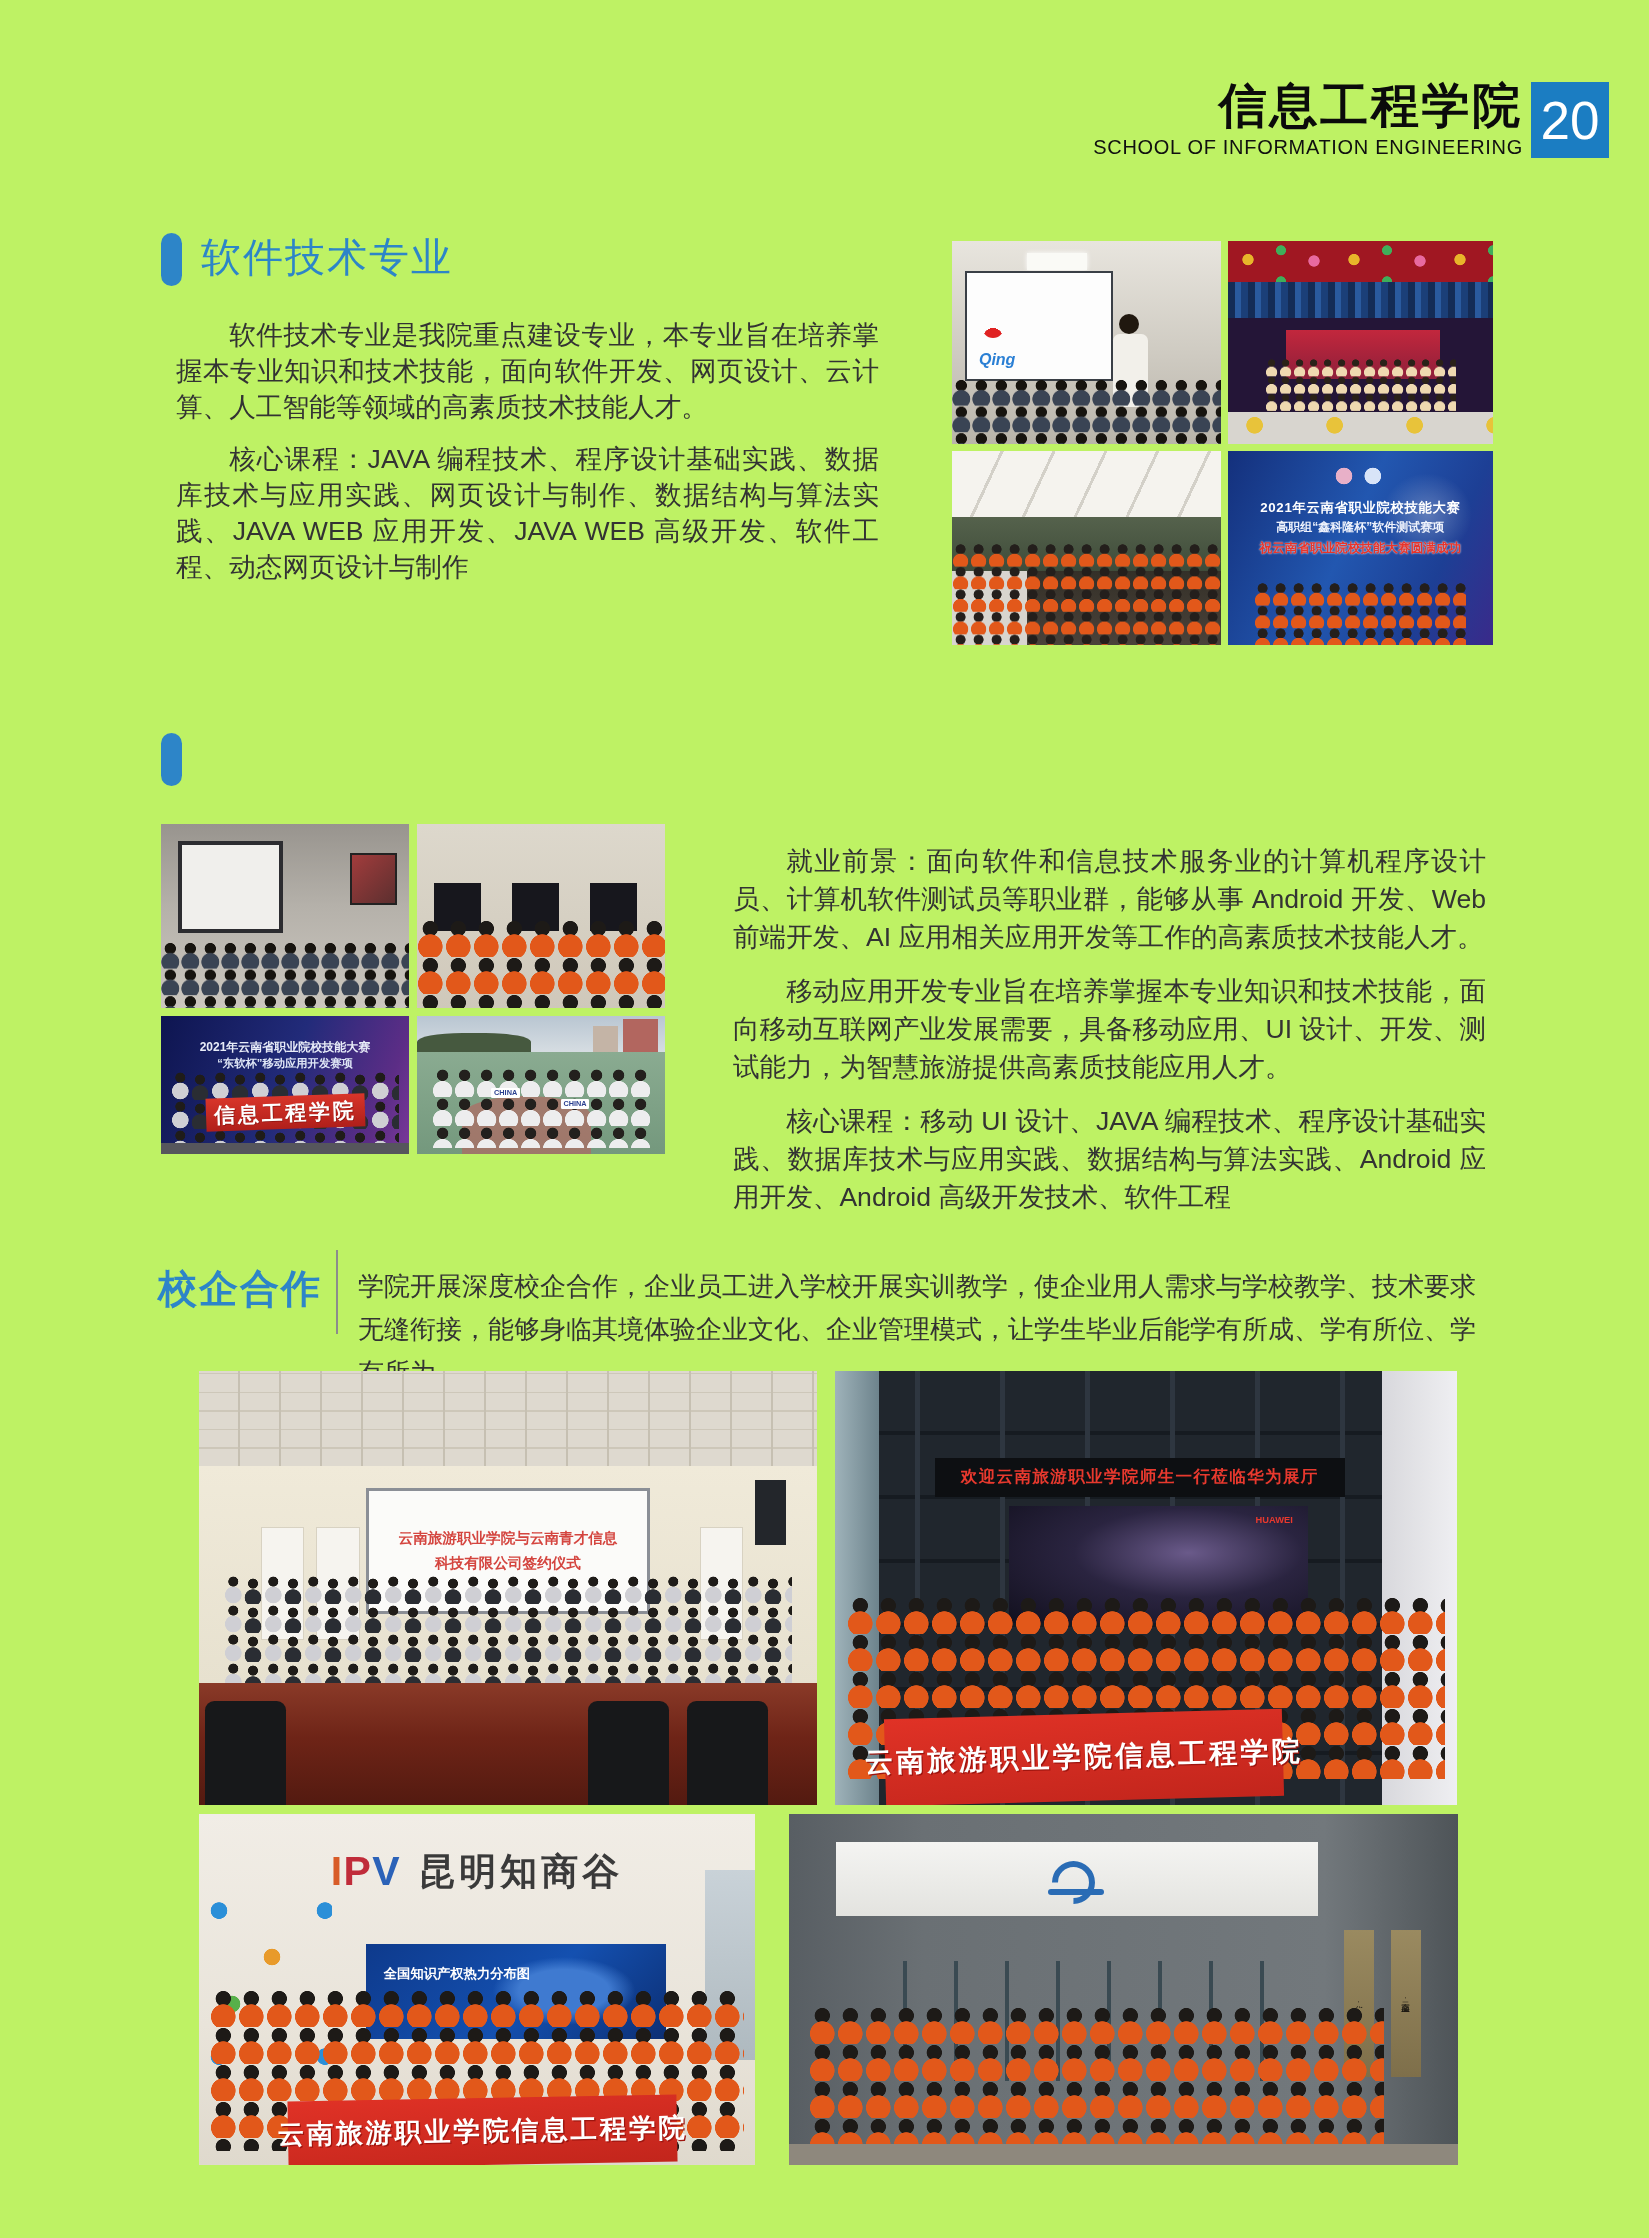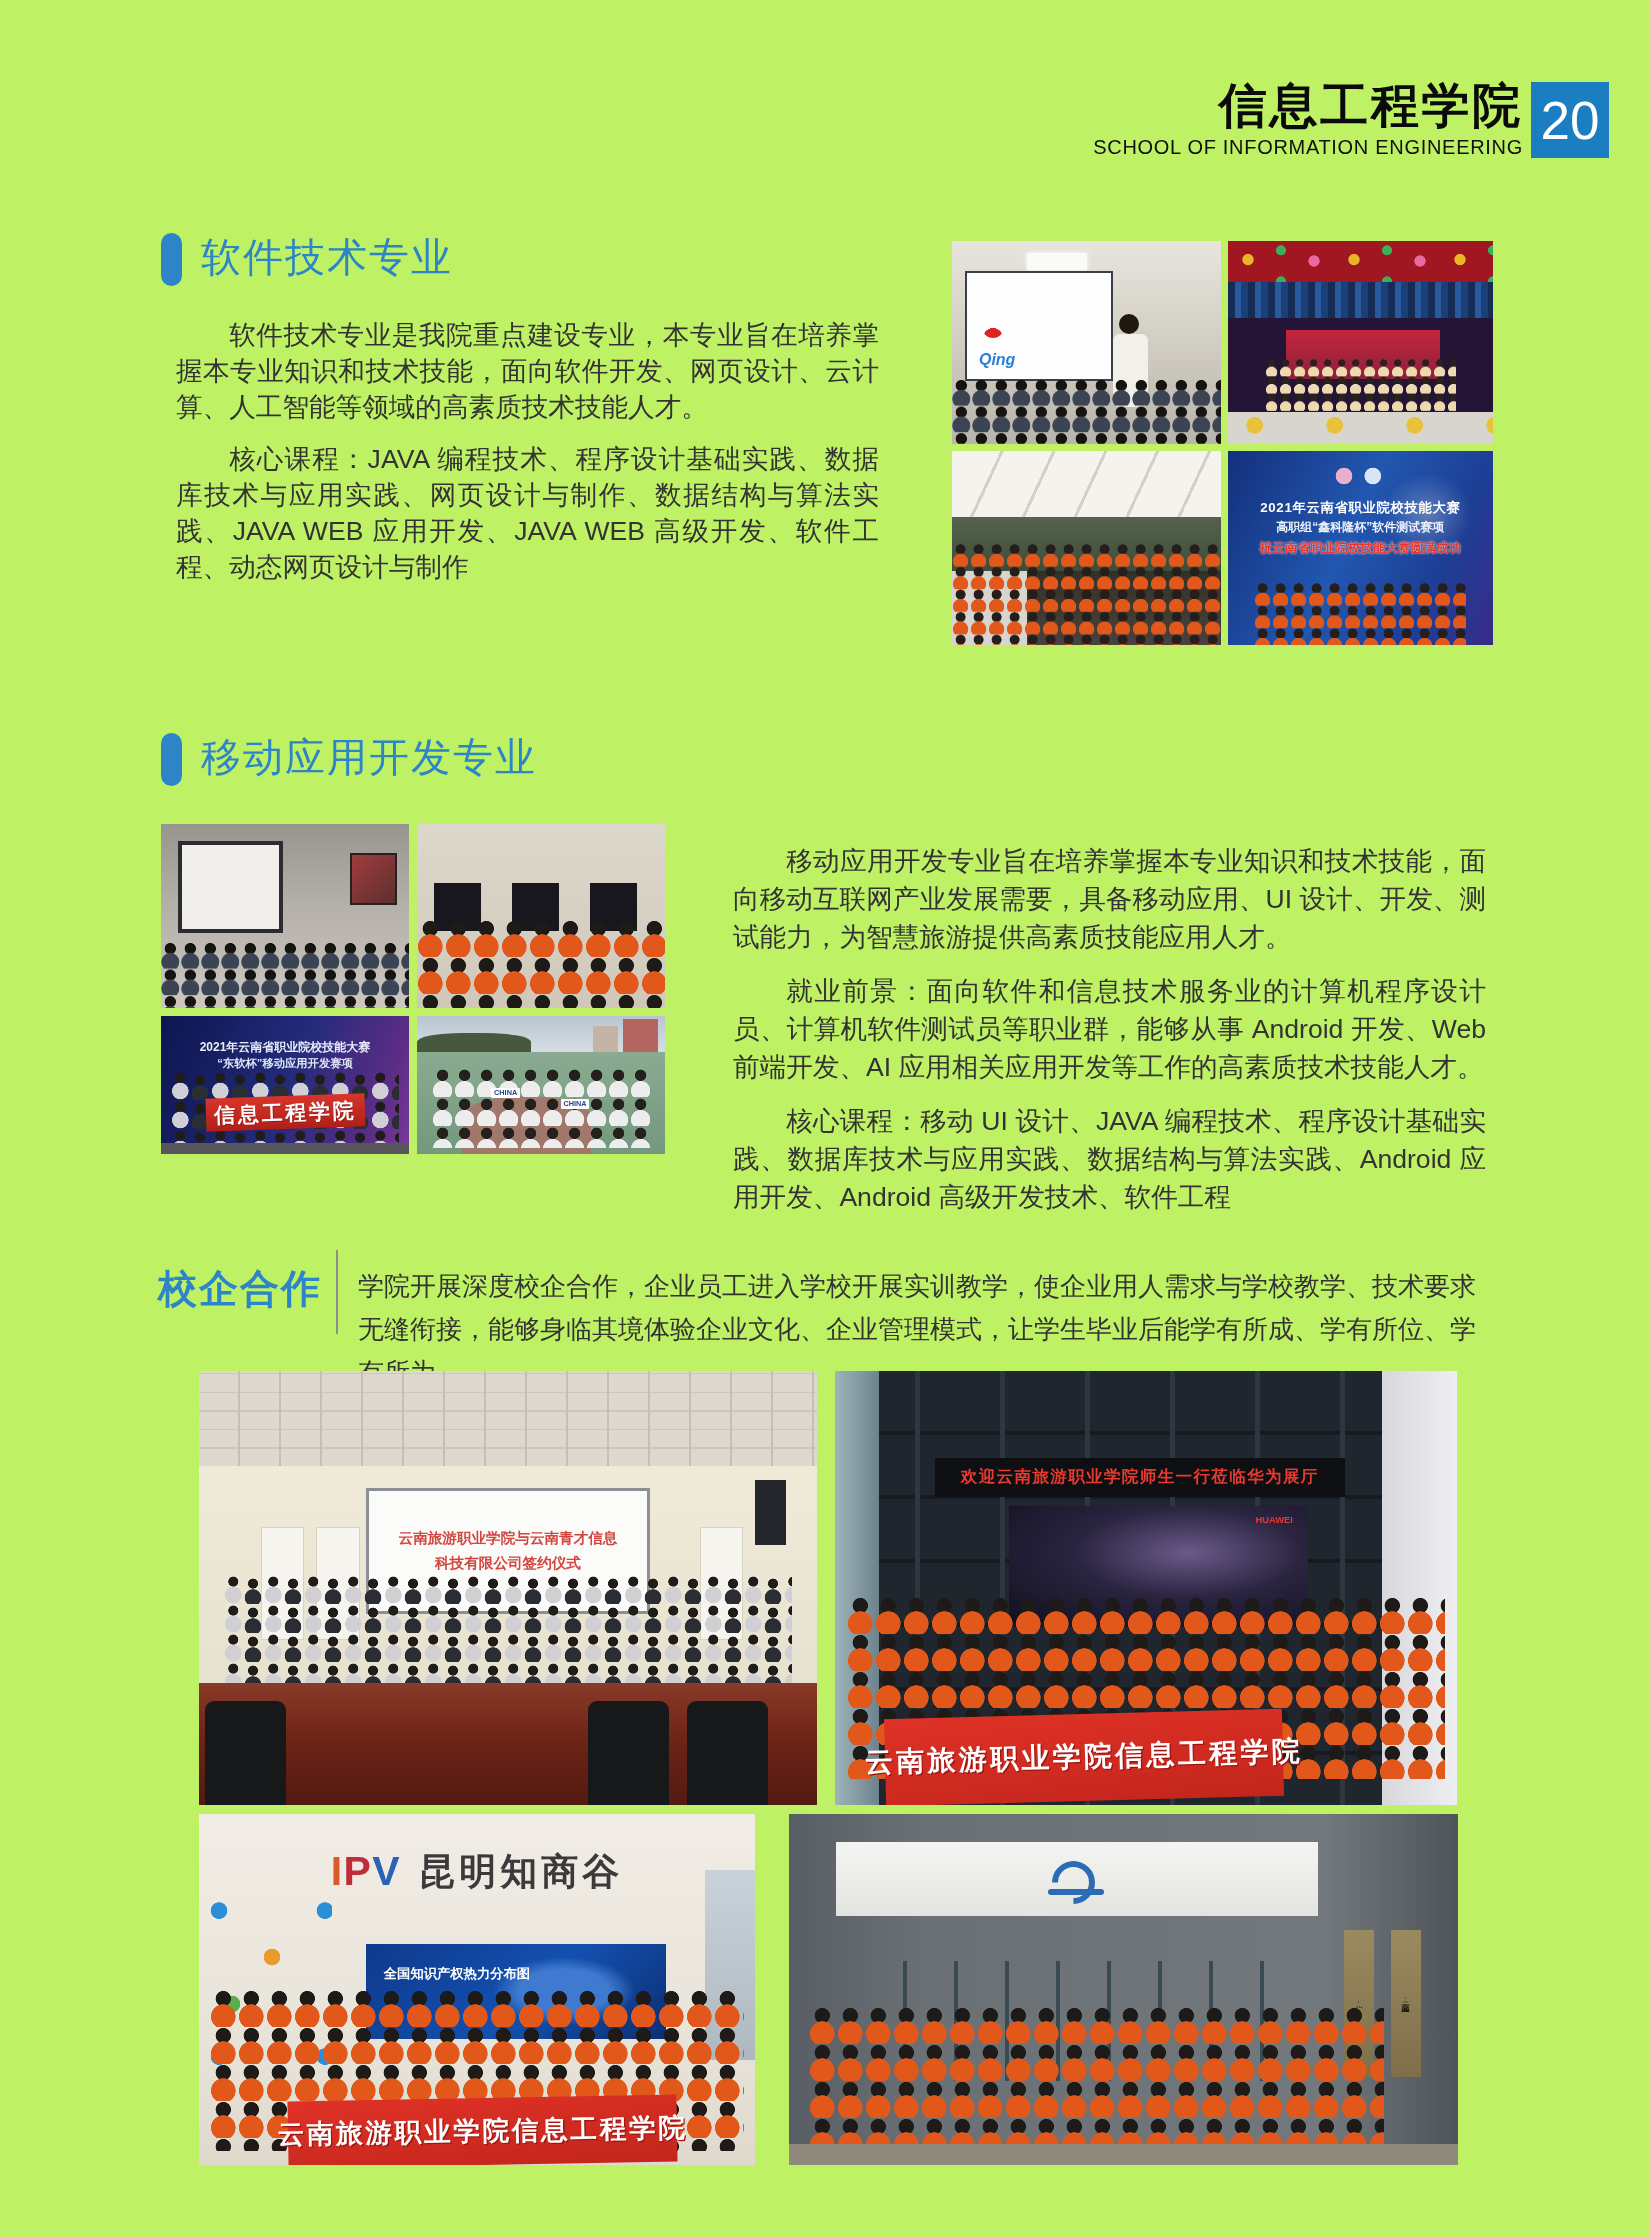--- a/index.html
+++ b/index.html
@@ -281,21 +281,20 @@
       <div class="abs glow"></div>
       <div class="abs logos"></div>
       <div class="bd-line l1">2021年云南省职业院校技能大赛</div>
       <div class="bd-line l2">高职组“鑫科隆杯”软件测试赛项</div>
       <div class="bd-line l3">祝云南省职业院校技能大赛圆满成功</div>
       <div class="abs crwd crowd-o"></div>
     </figure>
   </div>
 
   <div class="sec-marker" id="m2"></div>
-  <div class="sec-title" id="st2">移动应用开发专业</div>
 
   <div id="pg2">
     <figure class="ph" id="s2p1">
       <div class="abs screen"></div>
       <div class="abs frame"></div>
       <div class="abs aud crowd-dark"></div>
     </figure>
 
     <figure class="ph" id="s2p2">
       <div class="abs monitors"></div>
@@ -317,22 +316,22 @@
       <div class="abs bld2"></div>
       <div class="abs court"></div>
       <div class="abs lane"></div>
       <div class="abs ppl crowd-w"></div>
       <span class="jersey j1">CHINA</span>
       <span class="jersey j2">CHINA</span>
     </figure>
   </div>
 
   <div class="txt" id="t2">
+    <p>就业前景：面向软件和信息技术服务业的计算机程序设计员、计算机软件测试员等职业群，能够从事 Android 开发、Web 前端开发、AI 应用相关应用开发等工作的高素质技术技能人才。</p>
     <p>移动应用开发专业旨在培养掌握本专业知识和技术技能，面向移动互联网产业发展需要，具备移动应用、UI 设计、开发、测试能力，为智慧旅游提供高素质技能应用人才。</p>
-    <p>就业前景：面向软件和信息技术服务业的计算机程序设计员、计算机软件测试员等职业群，能够从事 Android 开发、Web 前端开发、AI 应用相关应用开发等工作的高素质技术技能人才。</p>
     <p>核心课程：移动 UI 设计、JAVA 编程技术、程序设计基础实践、数据库技术与应用实践、数据结构与算法实践、Android 应用开发、Android 高级开发技术、软件工程</p>
   </div>
 
   <div id="coop-title">校企合作</div>
   <div class="coop-divider"></div>
   <div class="txt" id="t3">
     <p>学院开展深度校企合作，企业员工进入学校开展实训教学，使企业用人需求与学校教学、技术要求无缝衔接，能够身临其境体验企业文化、企业管理模式，让学生毕业后能学有所成、学有所位、学有所为。</p>
   </div>
 
   <figure class="ph phA" id="s3A">

